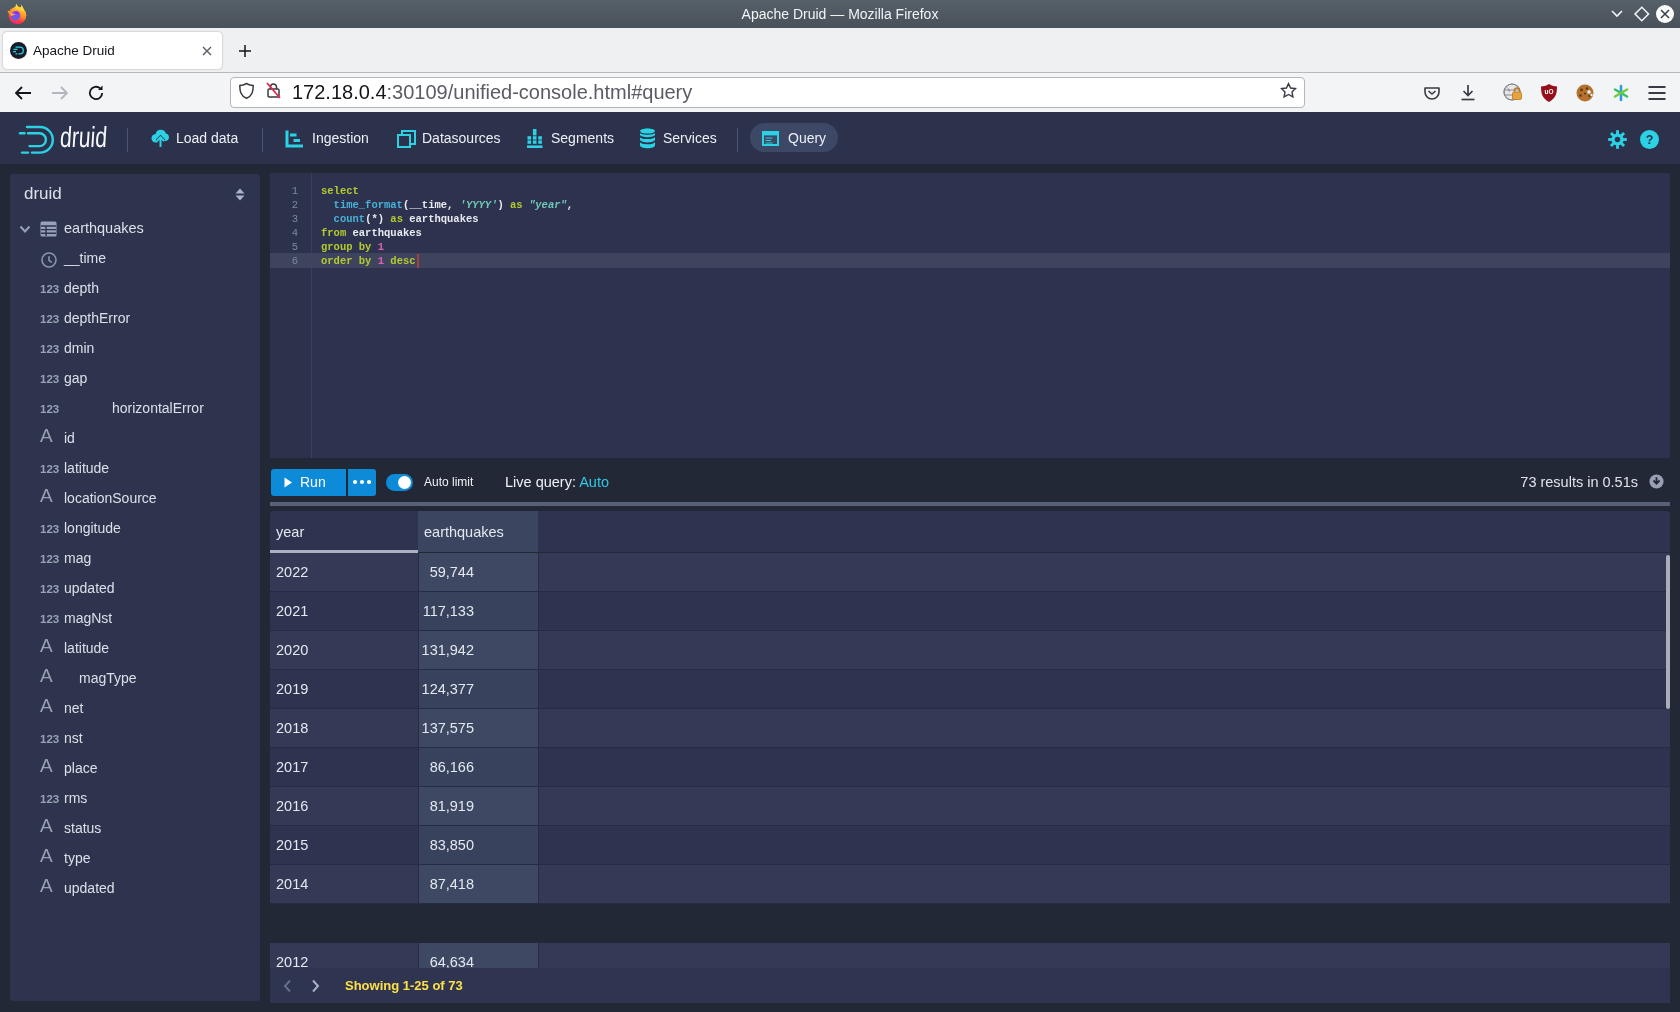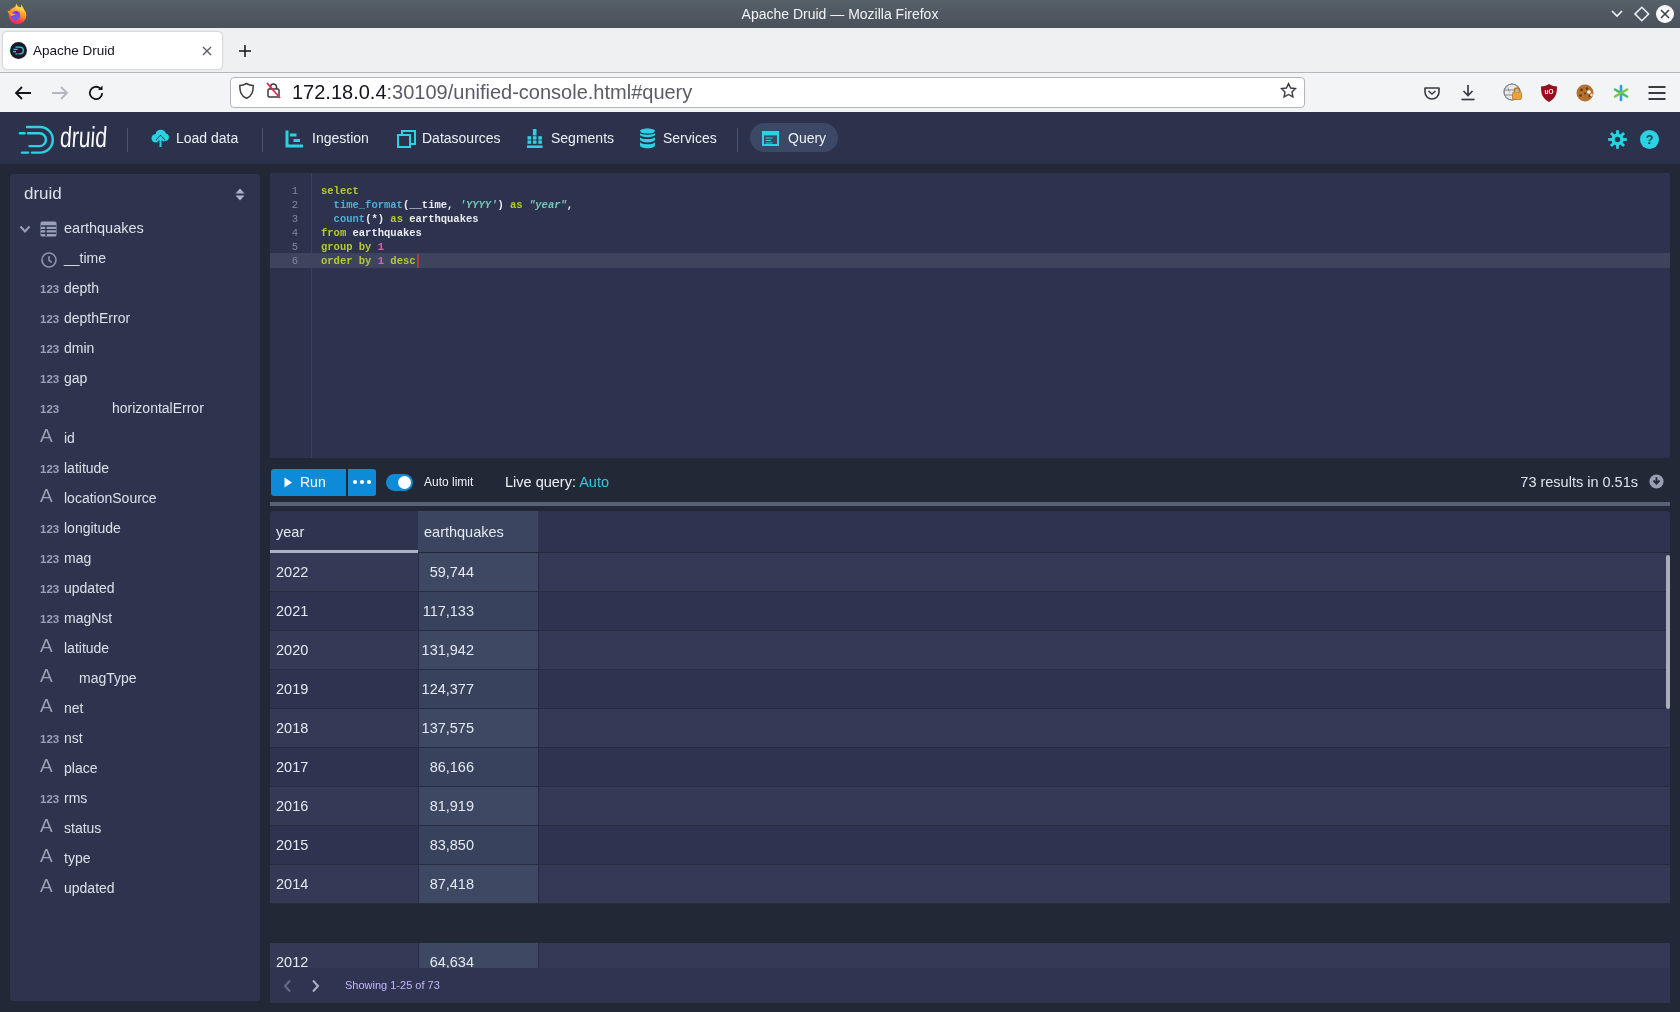--- a/index.html
+++ b/index.html
@@ -46,21 +46,21 @@
   .roweven{background:#343a55;}
   .rowodd{background:#2e344f;}
   .eqcell{position:absolute;left:148px;width:119px;height:38px;border-left:1px solid #272c42;border-right:1px solid #272c42;}
   .eqeven{background:#3f4863;}
   .eqodd{background:#39425c;}
   .ytext{position:absolute;left:6px;top:0;height:38px;line-height:38px;font-size:14.5px;color:#e3e8f0;}
   .ntext{position:absolute;left:148px;width:56px;text-align:right;height:38px;line-height:38px;font-size:14.5px;color:#e3e8f0;}
   #scrollbar{left:1666px;top:555px;width:4px;height:154px;background:#a9aeb9;border-radius:2px;}
   
   #pager{left:270px;top:968px;width:1400px;height:35px;background:#2f3550;}
-  #pagertext{left:345px;top:968px;height:35px;line-height:35px;font-size:11px;color:#c4b5fd;}
+  #pagertext{left:345px;top:968px;height:35px;line-height:35px;font-size:13px;color:#fde047;font-weight:bold;}
 </style>
 </head>
 <body>
 
 <div class="abs" id="titlebar"></div>
 <div class="abs" id="titletext">Apache Druid — Mozilla Firefox</div>
 <svg class="abs" style="left:7px;top:2px;" width="22" height="24" viewBox="0 0 22 24">
   <defs>
     <linearGradient id="fxg" x1="0.7" y1="0" x2="0.3" y2="1">
       <stop offset="0%" stop-color="#ffd23a"></stop>

